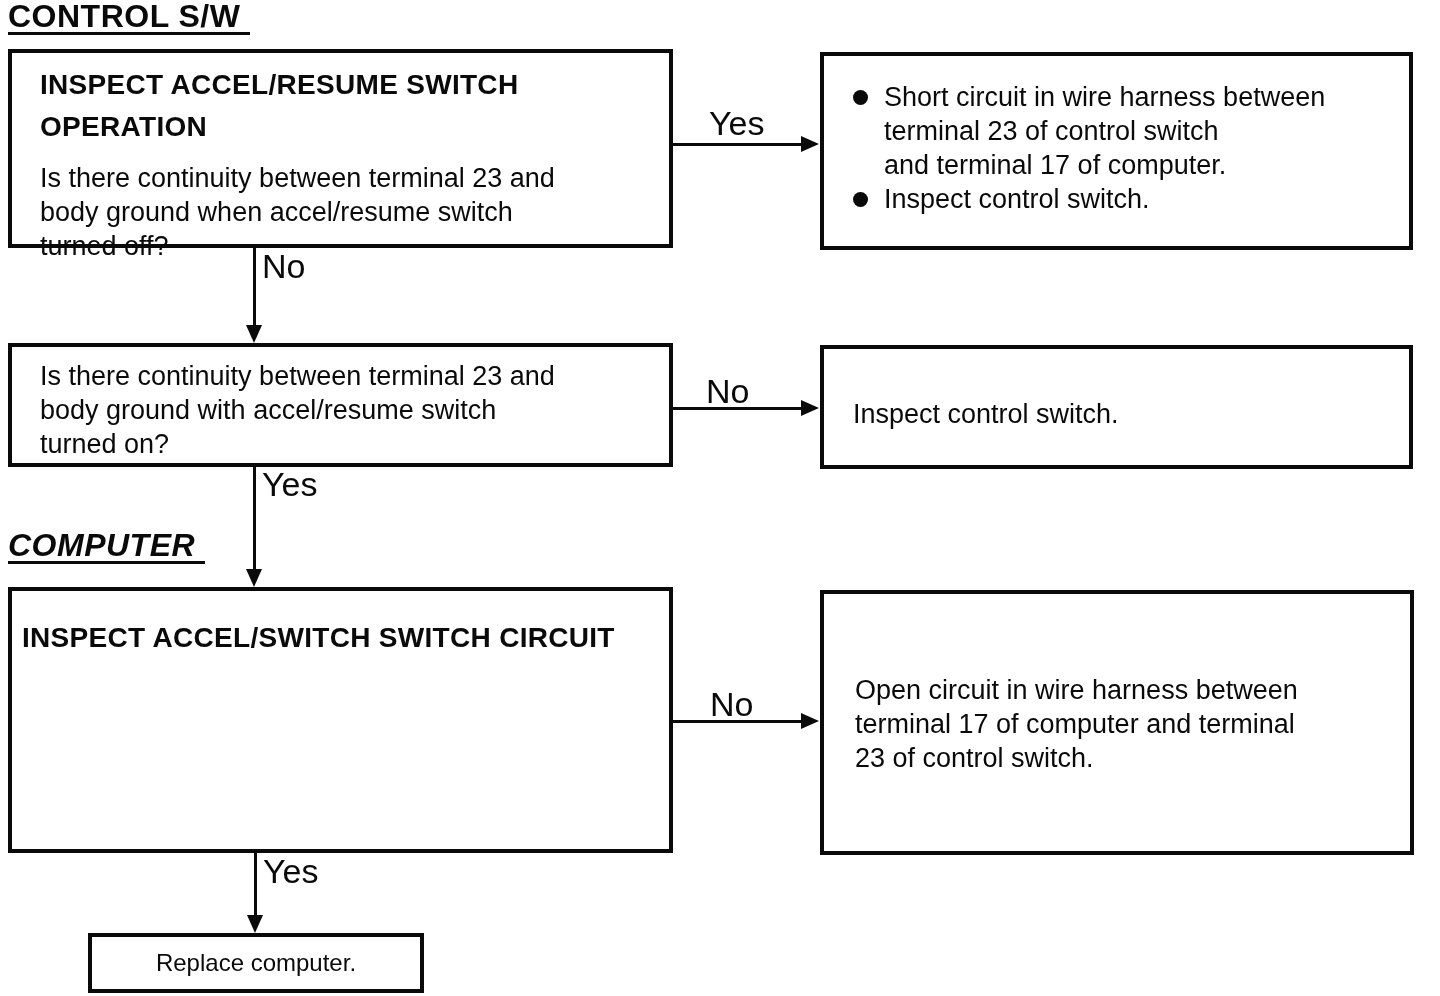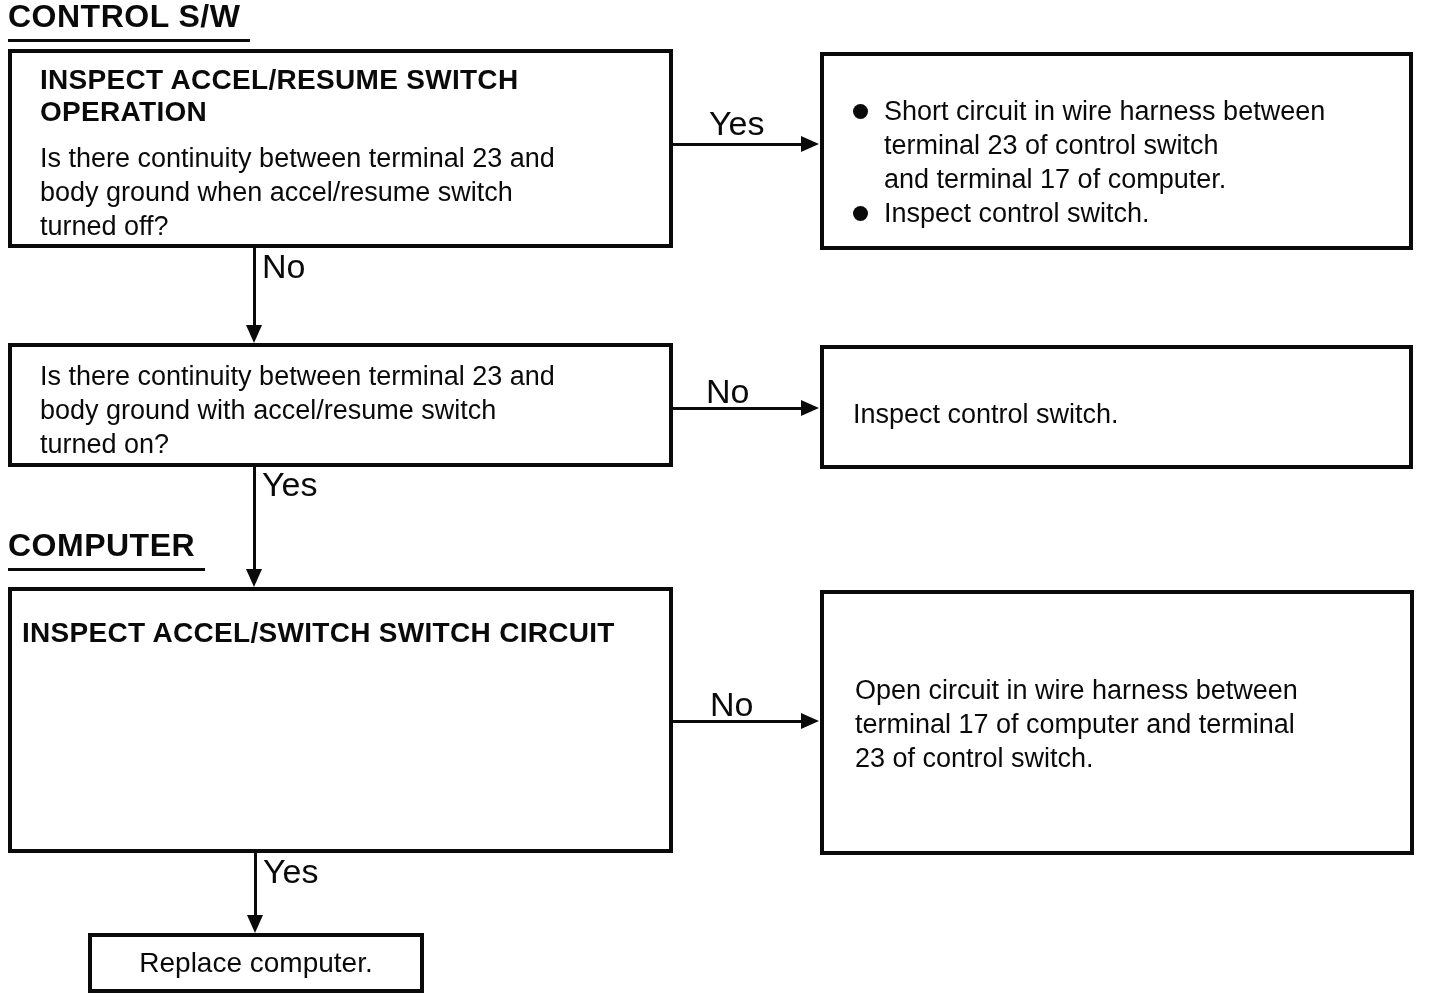--- a/index.html
+++ b/index.html
@@ -6,28 +6,28 @@
   html, body { width: 1440px; height: 996px; background: #ffffff; overflow: hidden; }
   body { font-family: "Liberation Sans", sans-serif; color: #0a0a0a; }
   .canvas { position: relative; width: 1440px; height: 996px; background: #ffffff; }
 
   .section-heading {
     position: absolute;
     font-size: 32px;
     font-weight: 700;
     letter-spacing: 0.5px;
     line-height: 1.0;
-    padding: 0 10px 7px 0;
+    padding: 0 10px 0 0;
     border-bottom: 3px solid #0a0a0a;
     white-space: nowrap;
   }
 
   .fbox { position: absolute; border: 4px solid #0a0a0a; background: #ffffff; }
 
-  .box-title { font-size: 28px; font-weight: 700; line-height: 32px; white-space: pre-line; letter-spacing: 0.3px; }
+  .box-title { font-size: 28px; font-weight: 700; line-height: 42px; white-space: pre-line; letter-spacing: 0.3px; }
   .box-text  { font-size: 27px; font-weight: 400; line-height: 34px; white-space: pre-line; }
 
   .decision-label { position: absolute; font-size: 34px; line-height: 30px; }
 
   .hline { position: absolute; height: 3px; background: #0a0a0a; }
   .vline { position: absolute; width: 3px; background: #0a0a0a; }
   .ah-right { position: absolute; width: 0; height: 0;
     border-top: 8px solid transparent; border-bottom: 8px solid transparent;
     border-left: 18px solid #0a0a0a; }
   .ah-down { position: absolute; width: 0; height: 0;
@@ -55,21 +55,21 @@
 body ground when accel/resume switch
 turned off?</div>
   </div>
 
   <div>
     <div class="decision-label" style="left:709px; top:108px;">Yes</div>
     <div class="hline" style="left:672px; top:143px; width:131px;"></div>
     <div class="ah-right" style="left:801px; top:136px;"></div>
   </div>
 
-  <div class="fbox" style="left:820px; top:52px; width:593px; height:198px; padding:38px 14px 0 29px;">
+  <div class="fbox" style="left:820px; top:52px; width:593px; height:198px; padding:24px 14px 0 29px;">
     <div class="bullet-row">
       <div class="dot"></div>
       <div class="box-text">Short circuit in wire harness between
 terminal 23 of control switch
 and terminal 17 of computer.</div>
     </div>
     <div class="bullet-row">
       <div class="dot"></div>
       <div class="box-text">Inspect control switch.</div>
     </div>
@@ -96,21 +96,21 @@
   <div class="fbox" style="left:820px; top:345px; width:593px; height:124px; padding:48px 14px 0 29px;">
     <div class="box-text">Inspect control switch.</div>
   </div>
 
   <div>
     <div class="vline" style="left:253px; top:466px; height:105px;"></div>
     <div class="decision-label" style="left:262px; top:469px;">Yes</div>
     <div class="ah-down" style="left:246px; top:569px;"></div>
   </div>
 
-  <div class="section-heading" style="left:8px; top:529px;">COMPUTER</div>
+  <div class="section-heading" style="left:8px; top:529px;font-style:italic;">COMPUTER</div>
 
   <div class="fbox" style="left:8px; top:587px; width:665px; height:266px; padding:26px 12px 0 10px;">
     <div class="box-title">INSPECT ACCEL/SWITCH SWITCH CIRCUIT</div>
   </div>
 
   <div>
     <div class="decision-label" style="left:710px; top:689px;">No</div>
     <div class="hline" style="left:672px; top:720px; width:131px;"></div>
     <div class="ah-right" style="left:801px; top:713px;"></div>
   </div>
@@ -121,16 +121,16 @@
 23 of control switch.</div>
   </div>
 
   <div>
     <div class="vline" style="left:254px; top:853px; height:64px;"></div>
     <div class="decision-label" style="left:263px; top:856px;">Yes</div>
     <div class="ah-down" style="left:247px; top:915px;"></div>
   </div>
 
   <div class="fbox center-text" style="left:88px; top:933px; width:336px; height:60px;">
-    <div class="box-text" style="font-size:28px;">Replace computer.</div>
+    <div class="box-text" style="font-size:24px;">Replace computer.</div>
   </div>
 
 </div>
 
 </body></html>

